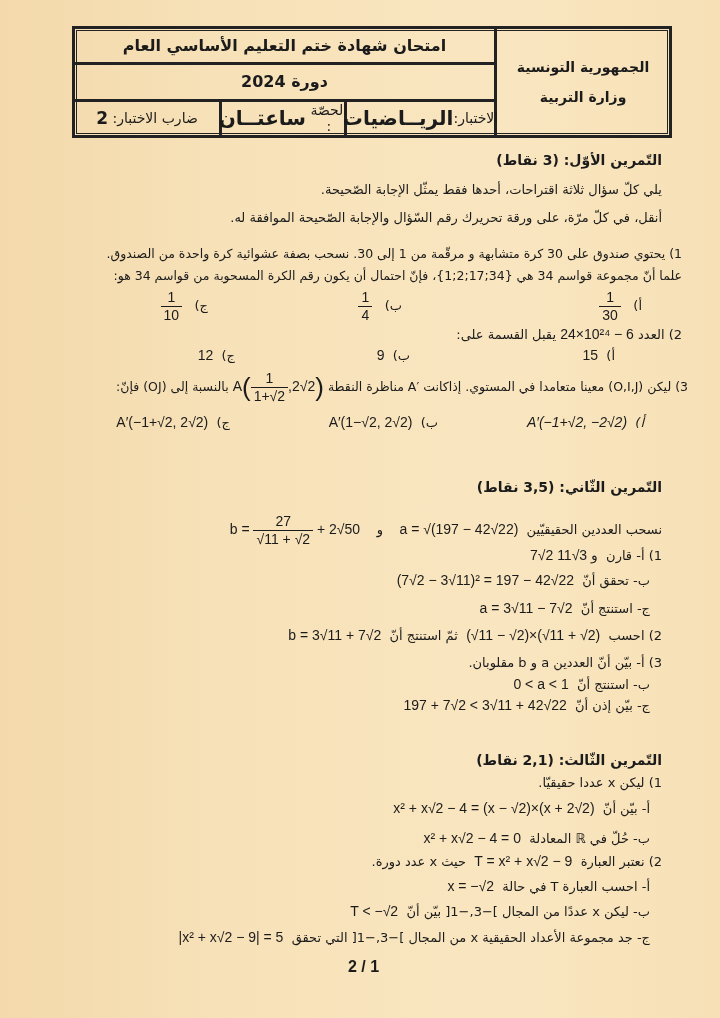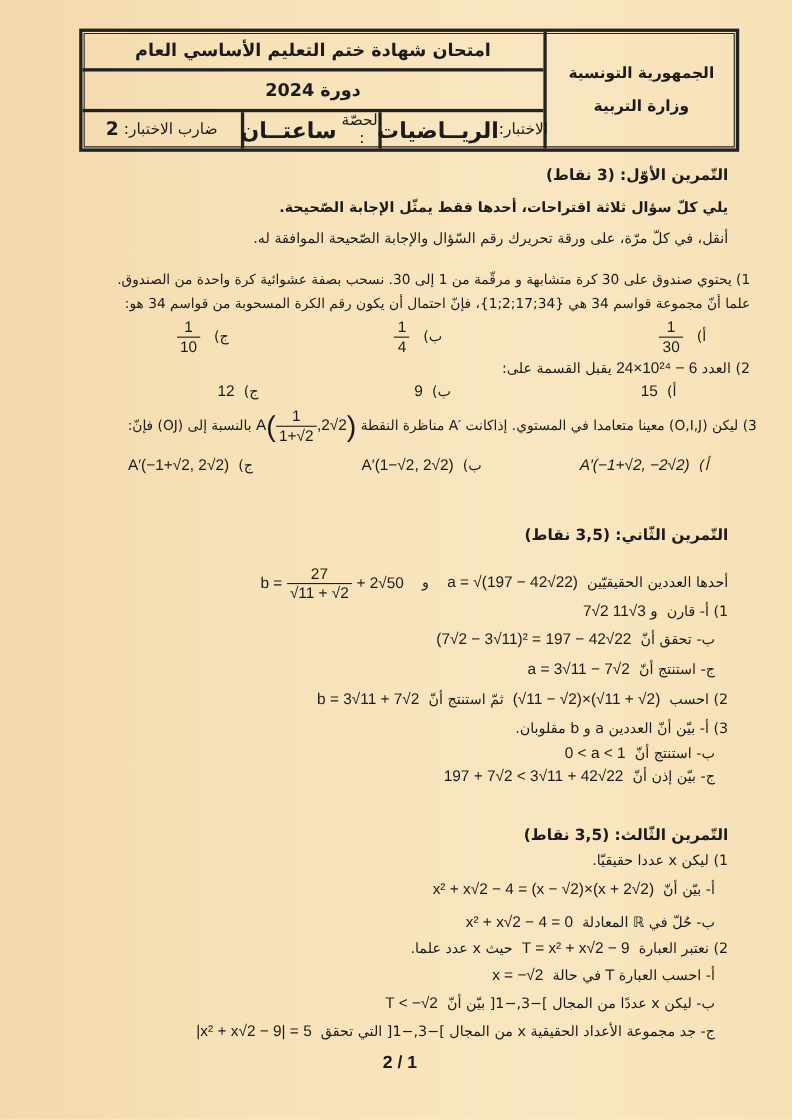--- a/index.html
+++ b/index.html
@@ -66,21 +66,21 @@
         </div>
       </div>
     </div>
     <div class="hdr-right">
       <span>الجمهورية التونسية</span>
       <span>وزارة التربية</span>
     </div>
   </div>
 
   <div class="line ex-title" style="top:152px; right:58px;">التّمرين الأوّل: (3 نقاط)</div>
-  <div class="line" style="top:182px; right:58px;font-weight:bold;">يلي كلّ سؤال ثلاثة اقتراحات، أحدها فقط يمثّل الإجابة الصّحيحة.</div>
+  <div class="line" style="top:182px; right:58px;">يلي كلّ سؤال ثلاثة اقتراحات، أحدها فقط يمثّل الإجابة الصّحيحة.</div>
   <div class="line" style="top:210px; right:58px;">أنقل، في كلّ مرّة، على ورقة تحريرك رقم السّؤال والإجابة الصّحيحة الموافقة له.</div>
 
   <div class="line" style="top:246px; right:38px; font-size:12.5px;">1) يحتوي صندوق على 30 كرة متشابهة و مرقّمة من 1 إلى 30. نسحب بصفة عشوائية كرة واحدة من الصندوق.</div>
   <div class="line" style="top:268px; right:38px; font-size:12.5px;">علما أنّ مجموعة قواسم 34 هي {34;17;2;1}، فإنّ احتمال أن يكون رقم الكرة المسحوبة من قواسم 34 هو:</div>
 
   <div class="opt" style="top:289px; right:78px;">
     <span>أ)</span>&nbsp;&nbsp;
     <span class="frac">
         <span class="num">1</span>
         <span class="den">30</span>
@@ -131,21 +131,21 @@
   </div>
   <div class="opt" style="top:414px; right:282px;">
     <span>ب)</span>&nbsp;&nbsp;<span class="math">A′(1−√2, 2√2)</span>
   </div>
   <div class="opt" style="top:414px; right:490px;">
     <span>ج)</span>&nbsp;&nbsp;<span class="math">A′(−1+√2, 2√2)</span>
   </div>
 
   <div class="line ex-title" style="top:479px; right:58px;">التّمرين الثّاني: (3,5 نقاط)</div>
   <div class="line" style="top:513px; right:58px;">
-    <span>أحدها العددين الحقيقيّين</span>&nbsp;
+    <span>نسحب العددين الحقيقيّين</span>&nbsp;
     <span class="math">a = √(197 − 42√22)</span>&nbsp;&nbsp;&nbsp;
     <span>و</span>&nbsp;&nbsp;&nbsp;
     <span class="math" style="vertical-align:middle;">
       <span>b =</span>
       <span class="frac">
           <span class="num">27</span>
           <span class="den">√11 + √2</span>
         </span>
       <span>+ 2√50</span>
     </span>
@@ -164,30 +164,30 @@
     <span>2) احسب</span>&nbsp;&nbsp;<span class="math">(√11 − √2)×(√11 + √2)</span>&nbsp;&nbsp;<span>ثمّ استنتج أنّ</span>&nbsp;&nbsp;<span class="math">b = 3√11 + 7√2</span>
   </div>
   <div class="line" style="top:655px; right:58px;">3) أ- بيّن أنّ العددين a و b مقلوبان.</div>
   <div class="line" style="top:676px; right:70px;">
     <span>ب- استنتج أنّ</span>&nbsp;&nbsp;<span class="math">0 &lt; a &lt; 1</span>
   </div>
   <div class="line" style="top:697px; right:70px;">
     <span>ج- بيّن إذن أنّ</span>&nbsp;&nbsp;<span class="math">197 + 7√2 &lt; 3√11 + 42√22</span>
   </div>
 
-  <div class="line ex-title" style="top:752px; right:58px;">التّمرين الثّالث: (3,5 نقاط)</div>
+  <div class="line ex-title" style="top:752px; right:58px;">التّمرين الثّالث: (2,1 نقاط)</div>
   <div class="line" style="top:775px; right:58px;">1) ليكن x عددا حقيقيّا.</div>
   <div class="line" style="top:800px; right:70px;">
     <span>أ- بيّن أنّ</span>&nbsp;&nbsp;<span class="math">x² + x√2 − 4 = (x − √2)×(x + 2√2)</span>
   </div>
   <div class="line" style="top:830px; right:70px;">
     <span>ب- حُلّ في ℝ المعادلة</span>&nbsp;&nbsp;<span class="math">x² + x√2 − 4 = 0</span>
   </div>
   <div class="line" style="top:853px; right:58px;">
-    <span>2) نعتبر العبارة</span>&nbsp;&nbsp;<span class="math">T = x² + x√2 − 9</span>&nbsp;&nbsp;<span>حيث x عدد علما.</span>
+    <span>2) نعتبر العبارة</span>&nbsp;&nbsp;<span class="math">T = x² + x√2 − 9</span>&nbsp;&nbsp;<span>حيث x عدد دورة.</span>
   </div>
   <div class="line" style="top:878px; right:70px;">
     <span>أ- احسب العبارة T في حالة</span>&nbsp;&nbsp;<span class="math">x = −√2</span>
   </div>
   <div class="line" style="top:903px; right:70px;">
     <span>ب- ليكن x عددًا من المجال ]−3,−1[ بيّن أنّ</span>&nbsp;&nbsp;<span class="math">T &lt; −√2</span>
   </div>
   <div class="line" style="top:929px; right:70px;">
     <span>ج- جد مجموعة الأعداد الحقيقية x من المجال ]−3,−1[ التي تحقق</span>&nbsp;&nbsp;<span class="math">|x² + x√2 − 9| = 5</span>
   </div>

